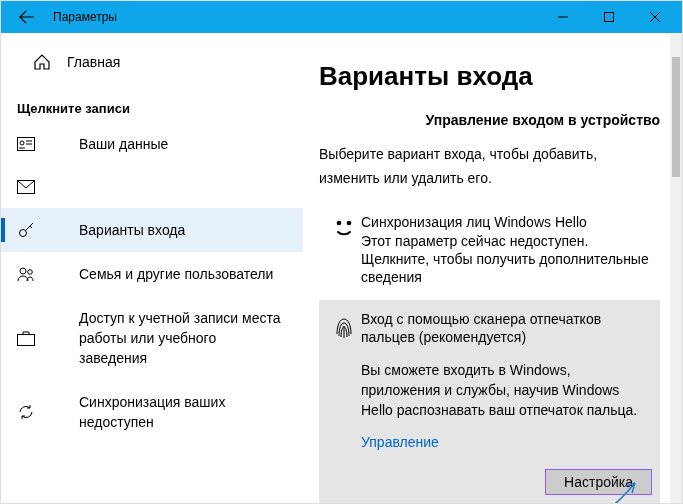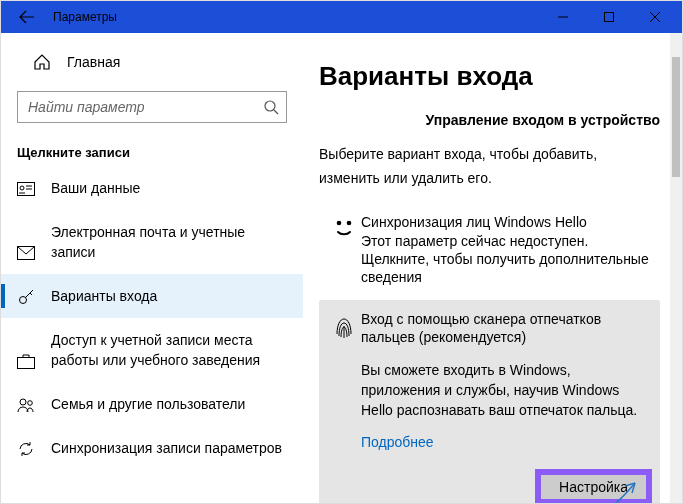--- a/index.html
+++ b/index.html
@@ -1,50 +1,50 @@
 <!DOCTYPE html>
 <html><head>
 <meta charset="utf-8">
 <style>
   * { box-sizing: border-box; margin: 0; padding: 0; font-family: "Segoe UI", Arial, sans-serif; }
   body { width: 683px; height: 504px; overflow: hidden; background: #fff; color: #000; display: flex; flex-direction: column; border: 1px solid #ddd; position: relative; }
-  .titlebar { display: flex; align-items: center; height: 32px; padding: 0 4px 0 8px; background: #1d4ed8; }
+  .titlebar { display: flex; align-items: center; height: 32px; padding: 0 4px 0 8px; background: #0ea5e9; }
   .back-btn { width: 36px; height: 32px; display:flex; align-items:center; justify-content:center; cursor:pointer; }
   .wtitle { font-size: 12px; margin-left: 8px; }
   .winctl { margin-left: auto; display:flex; }
   .winctl div { width: 46px; height: 32px; display:flex; align-items:center; justify-content:center; cursor:pointer; font-size: 12px; }
   .content { display:flex; flex:1; overflow:hidden; }
   .left { width: 302px; background:#fff; padding: 12px 0 0 0; display:flex; flex-direction:column; overflow-y:auto; }
   .home-row { display:flex; align-items:center; padding: 8px 16px; cursor:pointer; }
   .home-row span { margin-left: 16px; font-size: 14px; }
   .search-wrap { margin: 12px 16px 0 16px; position:relative; }
   .search { width: 100%; height: 32px; border: 1px solid #999; padding: 4px 32px 4px 10px; font-size: 14px; background:#fff; }
   .search::placeholder { color:#666; font-style: italic; }
   .search-icon { position:absolute; right:8px; top:8px; color:#555; pointer-events:none; }
   .cat { font-size: 13px; font-weight:600; margin: 22px 16px 6px 16px; }
-  .nav-item { display:flex; align-items:flex-end; padding: 12px 16px 12px 16px; cursor:pointer; position:relative; }
+  .nav-item { display:flex; align-items:center; padding: 12px 16px 12px 16px; cursor:pointer; position:relative;gap:28px; }
   .nav-item .lbl { margin-left: 16px; font-size: 14px; line-height: 20px; }
   .nav-item.active { background:#e5f1fb; }
   .nav-item.active::before { content:""; position:absolute; left:0; top:10px; bottom:10px; width:4px; background:#0067c0; }
   .nav-ico { width:18px; height:18px; flex-shrink:0; display:flex; align-items:center; justify-content:center; color:#000; }
   .right { flex:1; padding: 28px 22px 16px 16px; overflow-y:auto; position:relative; }
   .scrollbar { position:absolute; right:0; top:0; bottom:0; width:12px; background:#f0f0f0; }
   .scrollbar::after { content:""; position:absolute; left:2px; right:2px; top:24px; height:120px; background:#c0c0c0; }
   h1.page-h { font-size: 26px; font-weight:600; margin-bottom: 20px; }
   h2.sub-h { font-size: 14px; font-weight:600; margin-bottom: 14px; text-align: right; }
   .desc { font-size: 14px; margin-bottom: 14px; line-height:24px; }
   .option { display:flex; padding: 10px 8px; border-radius:2px; margin-bottom:4px; }
   .option.sel { background:#e5e5e5; }
   .opt-ico { width:34px; flex-shrink:0; font-size:22px; display:flex; justify-content:center; padding-top:2px; }
   .opt-body { flex:1; }
   .opt-title { font-size:14px; margin-bottom:2px; white-space:nowrap; overflow:hidden; text-overflow:ellipsis; }
   .opt-sub { font-size:14px; color:#000000; line-height:18px; }
   .opt-extra { font-size:14px; margin-top:14px; line-height:20px; }
   .link { color:#0067c0; font-size:14px; margin-top:14px; display:inline-block; cursor:pointer; }
-  .btn { background:#ccc; border:6px solid #8b5cf6; padding:4px 18px; font-size:14px; cursor:pointer; }
+  .btn { background:#ccc; border:1px solid #8b5cf6; padding:4px 18px; font-size:14px; cursor:pointer; }
   .btn-row { margin-top:18px; display:flex; justify-content:flex-end; position:relative; }
   .cursor-arrow { position:absolute; pointer-events:none; }
 </style>
 </head>
 <body>
 
 <div class="titlebar">
   <div class="back-btn">
     <svg width="16" height="16" viewBox="0 0 16 16">
         <path d="M7 2 1 8l6 6M1 8h14" stroke="#000" stroke-width="1.2" fill="none"></path>
@@ -75,29 +75,20 @@
 
   <div class="left">
     <div class="home-row">
       <span class="nav-ico">
         <svg width="18" height="18" viewBox="0 0 18 18">
             <path d="M2 9 9 2l7 7v7h-5V11H7v5H2z" stroke="#000" fill="none" stroke-width="1.2"></path>
           </svg>
       </span>
       <span>Главная</span>
     </div>
-    <div class="search-wrap">
-      <input class="search" placeholder="Найти параметр" style="">
-      <span class="search-icon">
-        <svg width="16" height="16" viewBox="0 0 16 16">
-            <circle cx="7" cy="7" r="5" stroke="#555" fill="none" stroke-width="1.2"></circle>
-            <line x1="11" y1="11" x2="15" y2="15" stroke="#555" stroke-width="1.2"></line>
-          </svg>
-      </span>
-    </div>
     <div class="cat">Щелкните записи</div>
 
     <div class="nav-item">
       <span class="nav-ico">
           <svg width="18" height="14" viewBox="0 0 18 14">
             <rect x="0.5" y="0.5" width="17" height="13" stroke="#000" fill="none"></rect>
             <circle cx="5" cy="6" r="2" stroke="#000" fill="none"></circle>
             <line x1="9" y1="4" x2="15" y2="4" stroke="#000"></line>
             <line x1="9" y1="7" x2="15" y2="7" stroke="#000"></line>
             <line x1="2" y1="11" x2="8" y2="11" stroke="#000"></line>
@@ -105,59 +96,58 @@
         </span>
       <span class="lbl">Ваши данные</span>
     </div>
     <div class="nav-item">
       <span class="nav-ico">
           <svg width="18" height="14" viewBox="0 0 18 14">
             <rect x="0.5" y="0.5" width="17" height="13" stroke="#000" fill="none"></rect>
             <path d="M0.5 0.5 9 8l8.5-7.5" stroke="#000" fill="none"></path>
           </svg>
         </span>
-      <span class="lbl">Электронная почта и учетные записи</span>
     </div>
     <div class="nav-item active">
       <span class="nav-ico">
           <svg width="18" height="18" viewBox="0 0 18 18">
             <circle cx="6" cy="12" r="3.5" stroke="#000" fill="none"></circle>
             <line x1="8.5" y1="9.5" x2="16" y2="2" stroke="#000"></line>
             <line x1="13" y1="5" x2="15" y2="7" stroke="#000"></line>
           </svg>
         </span>
       <span class="lbl">Варианты входа</span>
     </div>
     <div class="nav-item">
       <span class="nav-ico">
           <svg width="18" height="16" viewBox="0 0 18 16">
-            <rect x="0.5" y="4.5" width="17" height="11" stroke="#000" fill="none"></rect>
-            <path d="M6 4V2h6v2" stroke="#000" fill="none"></path>
-          </svg>
-        </span>
-      <span class="lbl">Доступ к учетной записи места работы или учебного заведения</span>
-    </div>
-    <div class="nav-item">
-      <span class="nav-ico">
-          <svg width="18" height="16" viewBox="0 0 18 16">
             <circle cx="6" cy="5" r="3" stroke="#000" fill="none"></circle>
             <circle cx="13" cy="6" r="2.3" stroke="#000" fill="none"></circle>
             <path d="M1 15c0-3 2.2-5 5-5s5 2 5 5M10 15c0-2.5 1.5-4 3-4s3 1.5 3 4" stroke="#000" fill="none"></path>
           </svg>
         </span>
       <span class="lbl">Семья и другие пользователи</span>
     </div>
     <div class="nav-item">
       <span class="nav-ico">
+          <svg width="18" height="16" viewBox="0 0 18 16">
+            <rect x="0.5" y="4.5" width="17" height="11" stroke="#000" fill="none"></rect>
+            <path d="M6 4V2h6v2" stroke="#000" fill="none"></path>
+          </svg>
+        </span>
+      <span class="lbl">Доступ к учетной записи места работы или учебного заведения</span>
+    </div>
+    <div class="nav-item">
+      <span class="nav-ico">
           <svg width="18" height="18" viewBox="0 0 18 18">
             <path d="M3 9a6 6 0 0 1 10-4M15 9a6 6 0 0 1-10 4" stroke="#000" fill="none"></path>
             <path d="M13 2v3h-3M5 16v-3h3" stroke="#000" fill="none"></path>
           </svg>
         </span>
-      <span class="lbl">Синхронизация записи параметров</span>
+      <span class="lbl">Синхронизация ваших недоступен</span>
     </div>
   </div>
 
   <div class="right">
     <div class="scrollbar"></div>
     <h1 class="page-h">Варианты входа</h1>
     <h2 class="sub-h">Управление входом в устройство</h2>
     <p class="desc">Выберите вариант входа, чтобы добавить, изменить или удалить его.</p>
 
     <div class="option">
@@ -176,21 +166,21 @@
 
     <div class="option sel">
       <div class="opt-ico">
         <svg width="22" height="26" viewBox="0 0 22 26">
             <path d="M4 22c0-9 3-15 7-15s7 6 7 15M6 24c0-8 2-13 5-13s5 5 5 13M8 25c0-6 1.5-10 3-10s3 4 3 10M11 14v12" stroke="#000" fill="none" stroke-width="1"></path>
           </svg>
       </div>
       <div class="opt-body">
         <div class="opt-sub">Вход с помощью сканера отпечатков пальцев (рекомендуется)</div>
         <div class="opt-extra">Вы сможете входить в Windows, приложения и службы, научив Windows Hello распознавать ваш отпечаток пальца.</div>
-        <a class="link">Подробнее</a>
+        <a class="link">Управление</a>
         <div class="btn-row">
           <button class="btn">Настройка</button>
         </div>
       </div>
     </div>
 
     <svg class="cursor-arrow" style="left:270px; top:438px;" width="80" height="60" viewBox="0 0 80 60">
       <path d="M5 55 Q 35 45 62 12" stroke="#2a78c4" stroke-width="1.5" fill="none"></path>
       <path d="M62 12 l-3 10 M62 12 l-10 3" stroke="#2a78c4" stroke-width="1.5" fill="none"></path>
     </svg>

